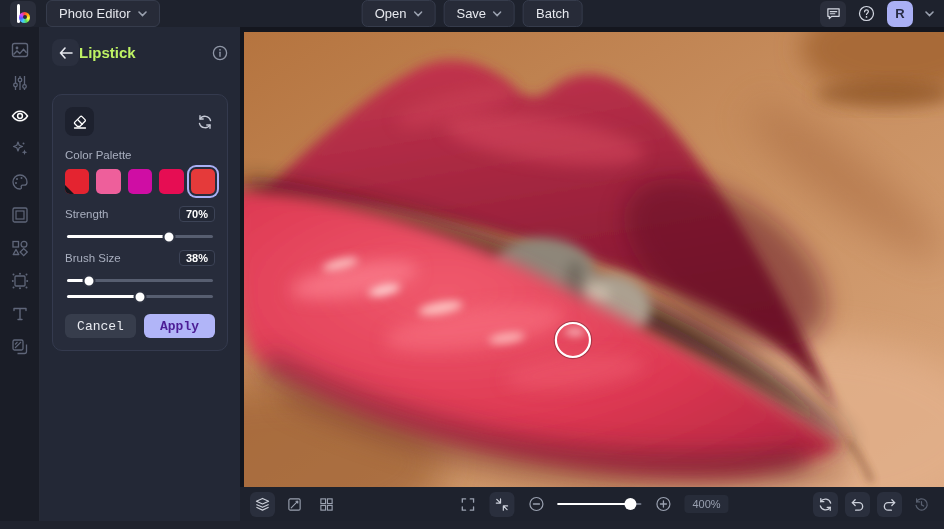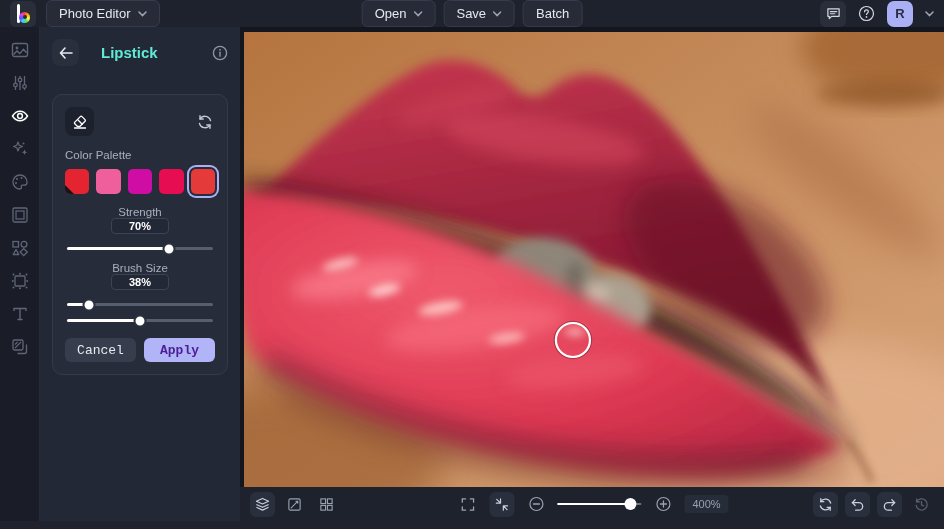--- a/index.html
+++ b/index.html
@@ -71,21 +71,21 @@
 
   .panel {
     width: 200px; background: #232836; flex: none; padding: 12px;
   }
   .panel-header { display: flex; align-items: center; }
   .back-btn {
     width: 27px; height: 27px; border-radius: 8px; background: #2a2f3e;
     display: flex; align-items: center; justify-content: center; color: #e8eaf0;
     cursor: pointer; flex: none;
   }
-  .panel-title { font-size: 15px; font-weight: bold; color: #5eead4; margin-left: 22px; }
+  .panel-title { font-size: 15px; font-weight: bold; color: #bef264; margin-left: 0; }
   .info-btn { margin-left: auto; color: #8f96a6; display: flex; cursor: pointer; }
 
   .card {
     margin-top: 28px; background: #272c3b; border: 1px solid #343a4e;
     border-radius: 10px; padding: 12px;
   }
   .card-top { display: flex; justify-content: space-between; align-items: center; }
   .tool-chip {
     width: 29px; height: 29px; border-radius: 8px; background: #1d212e;
     display: flex; align-items: center; justify-content: center; color: #fff;
@@ -100,24 +100,24 @@
   }
   .swatch.selected { box-shadow: 0 0 0 2px #272c3b, 0 0 0 4px #aab0f5; }
   .swatch.custom::after {
     content: ""; position: absolute; left: 0; bottom: 0;
     border-style: solid; border-width: 9px 0 0 9px;
     border-color: transparent transparent transparent #14151c;
     border-bottom-left-radius: 5px;
   }
 
   .slider-group { margin-top: 12px; }
-  .slider-head { display: flex; align-items: center; justify-content: space-between; flex-direction: column; }
+  .slider-head { display: flex; align-items: center; justify-content: space-between; }
   .slider-label { font-size: 11.5px; color: #a9afbf; }
   .value-chip {
-    border: 1px solid #3c4356; border-radius: 4px; padding: 1px 17px;
+    border: 1px solid #3c4356; border-radius: 4px; padding: 1px 6px;
     font-size: 11px; font-weight: bold; color: #fff; background: #232836;
   }
   .track {
     position: relative; height: 3px; background: #575e70; border-radius: 2px;
     margin: 13px 2px 4px;
   }
   .track .fill {
     position: absolute; left: 0; top: 0; bottom: 0;
     width: calc(var(--pct) * 1%); background: #ffffff; border-radius: 2px;
   }

